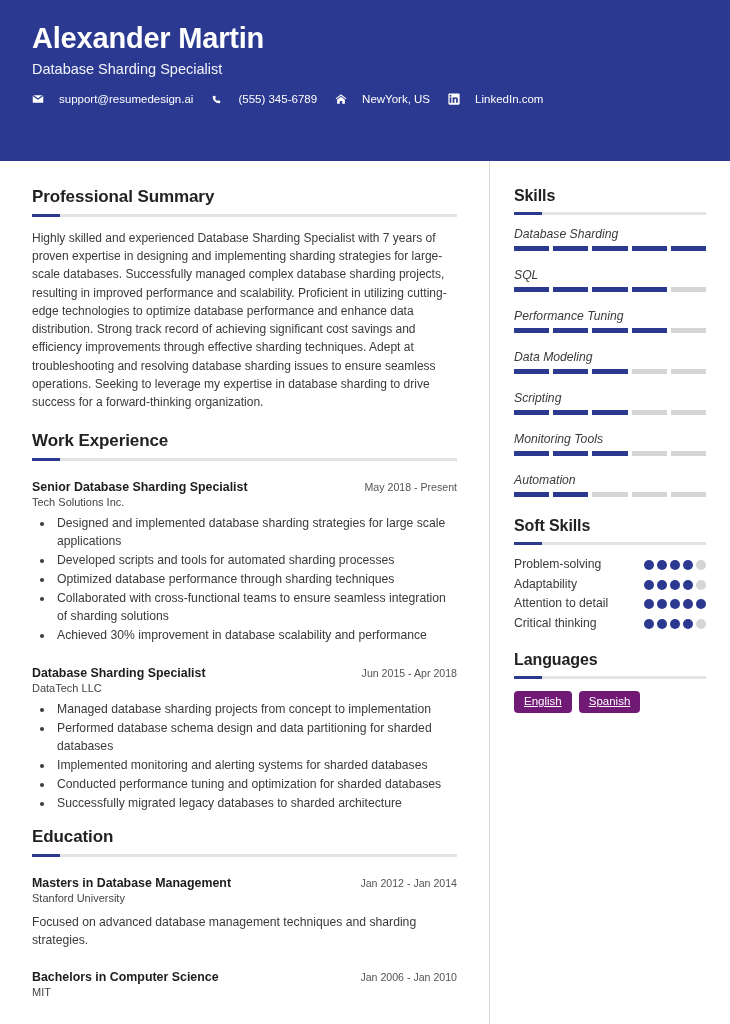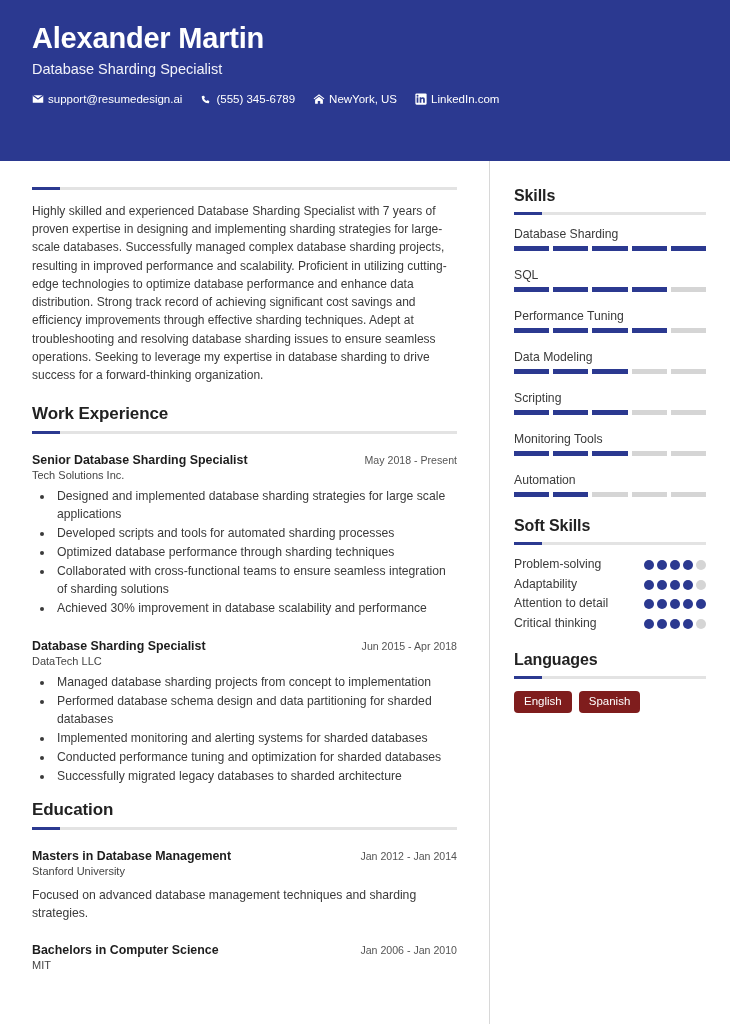--- a/index.html
+++ b/index.html
@@ -40,21 +40,21 @@
   .contact-row {
     display: flex;
     align-items: center;
     gap: 18px;
     font-size: 11.5px;
     flex-wrap: wrap;
   }
   .contact-item {
     display: flex;
     align-items: center;
-    gap: 4px;
+    gap: 15px;
     white-space: nowrap;
     color: #ffffff;
   }
   .contact-item .ci {
     display: inline-flex;
     align-items: center;
     justify-content: center;
     width: 12px;
     height: 12px;
   }
@@ -154,21 +154,21 @@
   }
   ul.bullets li {
     font-size: 12.2px;
     line-height: 1.47;
     color: #3a3a3a;
     margin-bottom: 1px;
     padding-left: 3px;
   }
 
   
-  .skill-row { margin-bottom: 17px; }
+  .skill-row { margin-bottom: 17px; font-style: italic; }
   .skill-name {
     font-size: 12.2px;
     color: #3a3a3a;
     margin-bottom: 5px;
   }
   .skill-bar {
     display: flex;
     gap: 4px;
     margin-bottom: 8px;
   }
@@ -212,26 +212,27 @@
   }
   .dot.on { background: #2b3990; }
 
   
   .lang-row {
     display: flex;
     flex-wrap: wrap;
     gap: 7px;
   }
   .lang-chip {
-    background: #7f1d1d;
+    background: #701a75;
     color: #ffffff;
     font-size: 11.5px;
     padding: 4px 10px 5px 10px;
     border-radius: 4px;
     line-height: 1.1;
+    text-decoration: underline;
   }
 </style>
 </head>
 <body>
 
 <div class="header">
   <div class="header-name">Alexander Martin</div>
   <div class="header-title">Database Sharding Specialist</div>
   <div class="contact-row">
 
@@ -276,20 +277,21 @@
     </div>
 
   </div>
 </div>
 
 <div class="body-wrap">
 
   <div class="col-left">
 
     <div class="section">
+      <div class="section-head">Professional Summary</div>
       <div class="rule"></div>
       <p class="summary-text">Highly skilled and experienced Database Sharding Specialist with 7 years of proven expertise in designing and implementing sharding strategies for large-scale databases. Successfully managed complex database sharding projects, resulting in improved performance and scalability. Proficient in utilizing cutting-edge technologies to optimize database performance and enhance data distribution. Strong track record of achieving significant cost savings and efficiency improvements through effective sharding techniques. Adept at troubleshooting and resolving database sharding issues to ensure seamless operations. Seeking to leverage my expertise in database sharding to drive success for a forward-thinking organization.</p>
     </div>
 
     <div class="section">
       <div class="section-head">Work Experience</div>
       <div class="rule"></div>
       <div id="experience-list">
           <div class="entry">
             <div class="entry-top">

